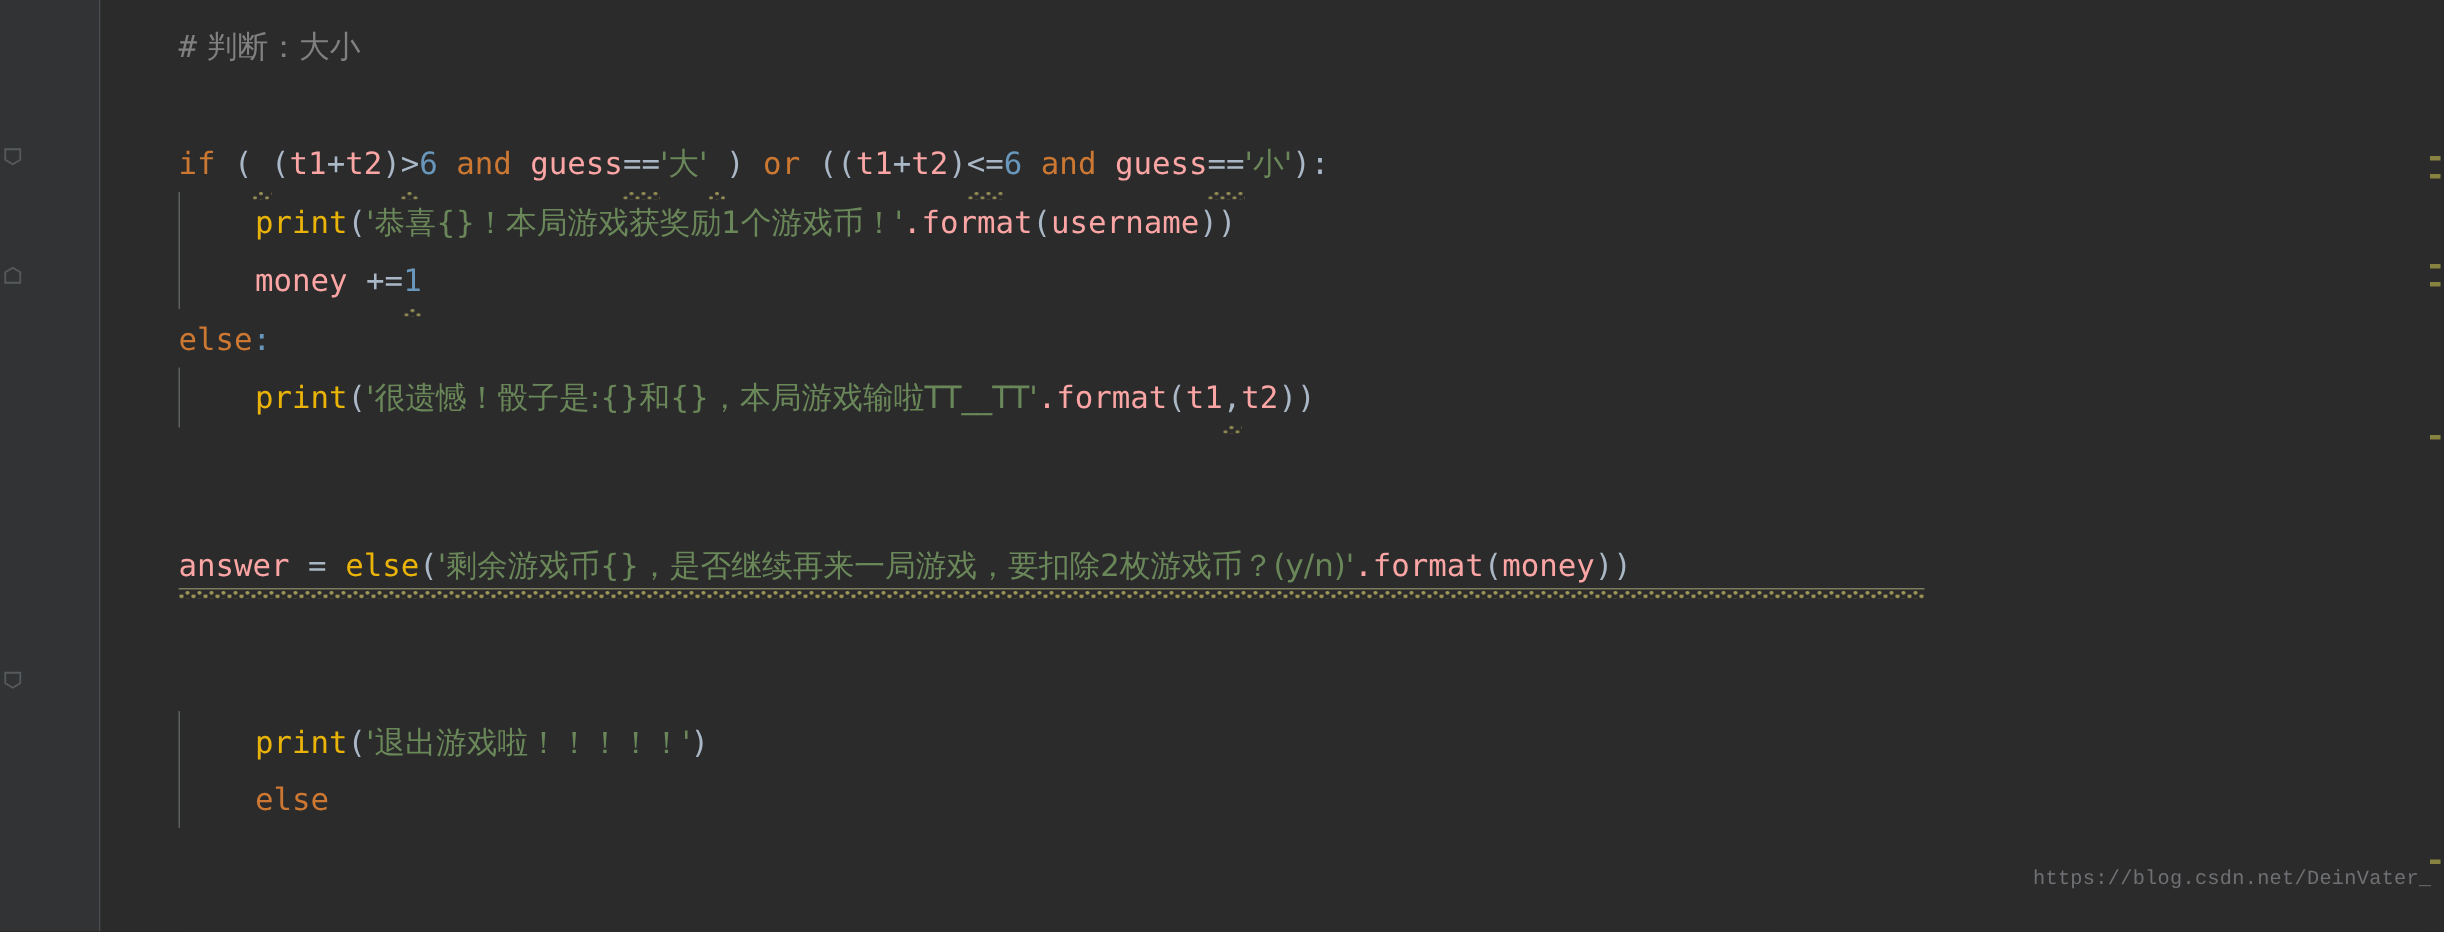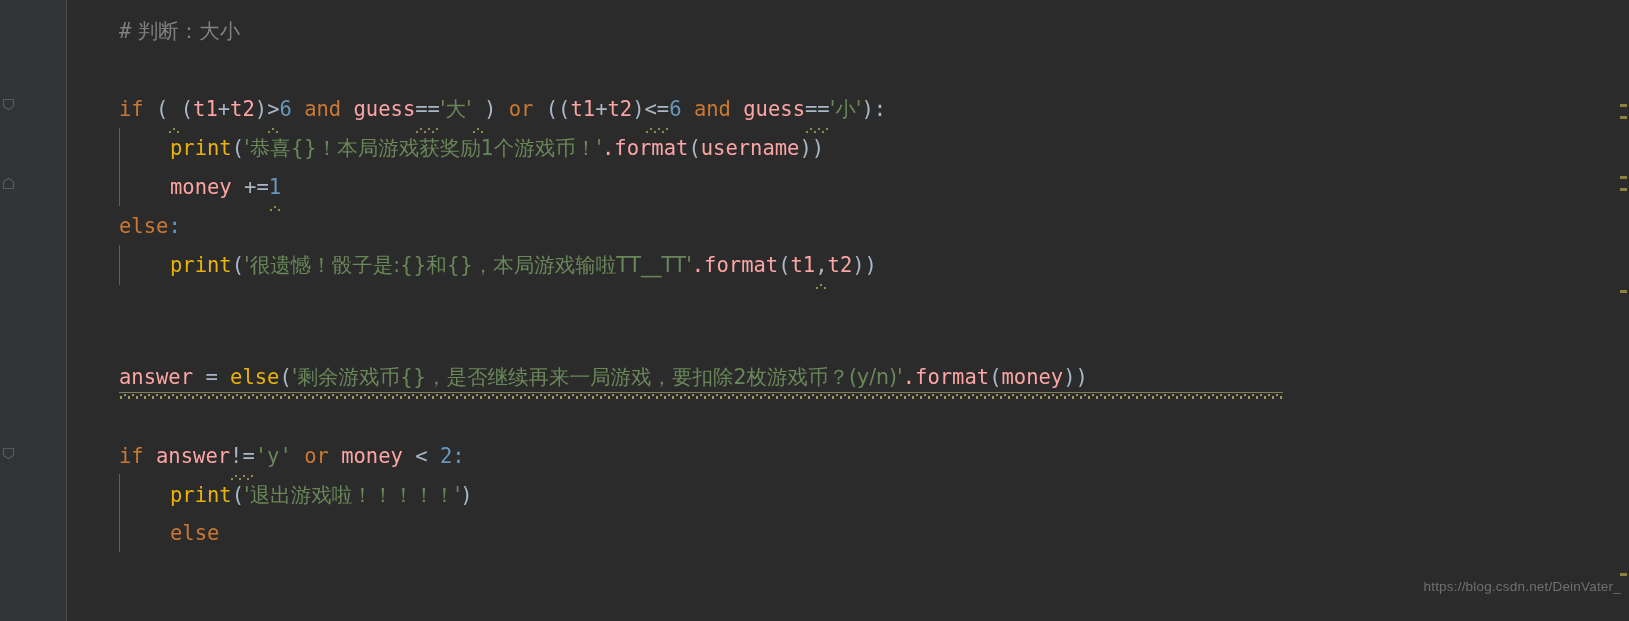--- a/index.html
+++ b/index.html
@@ -153,21 +153,21 @@
     opacity: .75;
   }
 
   
   .watermark {
     position: absolute;
     right: 8px;
     bottom: 27px;
     color: #6e7073;
     font-size: 13.5px;
-    font-family: Liberation Sans, sans-serif;
+    font-family: Liberation Mono, monospace;
     letter-spacing: .2px;
   }
 </style>
 </head>
 <body>
 
 <div id="editor">
 
   <div class="gutter">
     <div class="fold-marker" style="top:98px">
@@ -209,21 +209,20 @@
     
     <div class="line" style="top:207px"><span class="kw">else</span><span class="colon">:</span></div>
 
     
     <div class="line" style="top:246px; left:51px"><span class="fn">print</span><span class="punc">(</span><span class="str cjk">'很遗憾！骰子是:{}和{}，本局游戏输啦TT__TT'</span><span class="ident">.format</span><span class="punc">(</span><span class="ident">t1</span><span class="punc sq sq-wave">,</span><span class="ident">t2</span><span class="punc">))</span></div>
 
     
     <div class="line" style="top:358px"><span class="ident">answer</span><span class="op"> = </span><span class="fn">else</span><span class="punc">(</span><span class="str cjk">'剩余游戏币{}，是否继续再来一局游戏，要扣除2枚游戏币？(y/n)'</span><span class="ident">.format</span><span class="punc">(</span><span class="ident">money</span><span class="punc">))</span></div>
 
     
-    <div class="line" style="top:437px"><span class="kw">if </span><span class="ident">answer</span><span class="op sq sq-wave">!=</span><span class="str">'y'</span><span class="kw"> or </span><span class="ident">money</span><span class="op"> &lt; </span><span class="num">2</span><span class="colon">:</span></div>
 
     
     <div class="line" style="top:476px; left:51px"><span class="fn">print</span><span class="punc">(</span><span class="str cjk">'退出游戏啦！！！！！'</span><span class="punc">)</span></div>
 
     
     <div class="line" style="top:514px; left:51px"><span class="kw">else</span></div>
 
     
     <div class="underline-long" style="left:0px; top:394px; width:1164px;"></div>
     <div class="underline-solid" style="left:0px; top:392px; width:1164px;"></div>

